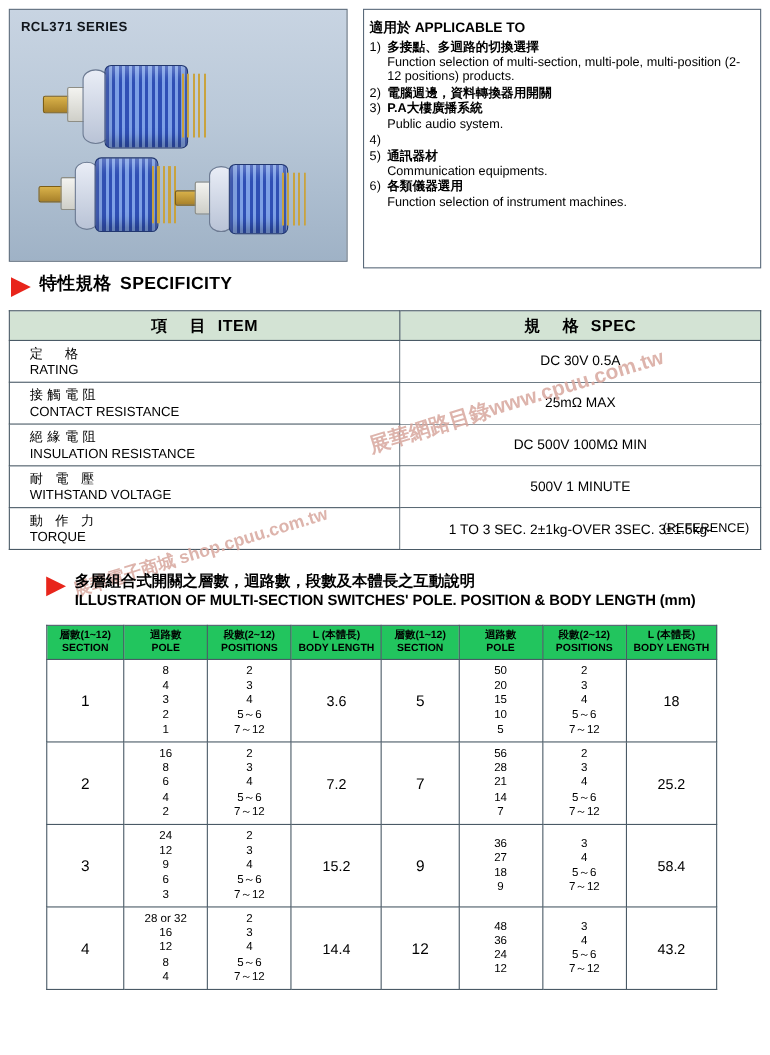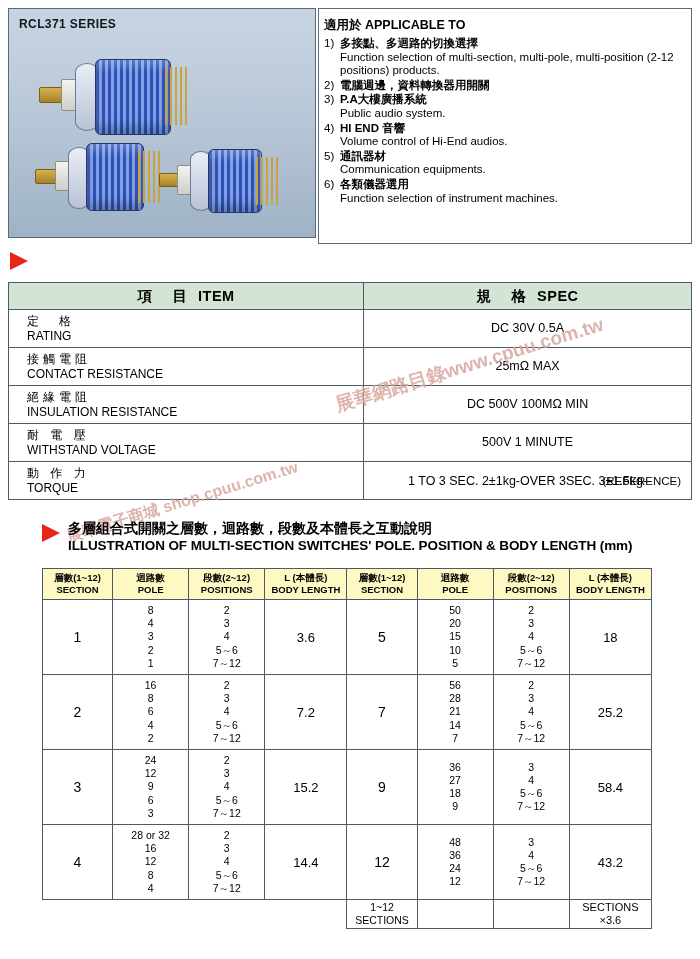--- a/index.html
+++ b/index.html
@@ -17,21 +17,21 @@
   }
 
   
   .top-wrap {
     position: absolute;
     left: 8px;
     top: 8px;
     width: 684px;
     height: 236px;
     display: flex;
-    gap: 2px;
+    gap: 14px;
   }
   .photo-box {
     width: 306px;
     height: 228px;
     border: 1px solid #5a6a7a;
     background: linear-gradient(180deg, #c8d4e2 0%, #b9c8d8 45%, #9fb2c6 100%);
     position: relative;
     overflow: hidden;
   }
   .photo-title {
@@ -243,21 +243,21 @@
     border-collapse: collapse;
     table-layout: fixed;
   }
   #illus-table th, #illus-table td {
     border: 1px solid #4a5a66;
     text-align: center;
     vertical-align: middle;
     background: #ffffff;
   }
   #illus-table thead th {
-    background: #fef9c3;
+    background: #22c55e;
     font-size: 9.5px;
     line-height: 12px;
     padding: 3px 1px;
     font-weight: bold;
   }
   #illus-table thead th .zh { display: block; }
   #illus-table thead th .en { display: block; }
   .sec-cell { font-size: 14px; }
   .stack {
     font-size: 10.5px;
@@ -311,36 +311,38 @@
         <li>
           <span class="apply-num">2)</span>
           <span class="apply-text"><span class="zh">電腦週邊，資料轉換器用開關</span></span>
         </li>
         <li>
           <span class="apply-num">3)</span>
           <span class="apply-text"><span class="zh">P.A大樓廣播系統</span><span class="en">Public audio system.</span></span>
         </li>
         <li>
           <span class="apply-num">4)</span>
-          <span class="apply-text"><span class="zh">HI END 音響</span><span class="en">Volume control of Hi-End audios.</span></span>
         </li>
         <li>
           <span class="apply-num">5)</span>
           <span class="apply-text"><span class="zh">通訊器材</span><span class="en">Communication equipments.</span></span>
         </li>
         <li>
           <span class="apply-num">6)</span>
           <span class="apply-text"><span class="zh">各類儀器選用</span><span class="en">Function selection of instrument machines.</span></span>
         </li>
       </ul>
   </div>
 </div>
 
 <div class="sec-head" id="head-spec">
   <div class="tri"></div>
+  <div class="txt">
+    <span class="zh">特性規格</span><span class="en">SPECIFICITY</span>
+  </div>
 </div>
 
 <table id="spec-table">
   <colgroup>
       <col style="width:52%">
       <col style="width:48%">
     </colgroup>
   <thead>
     <tr>
       <th>
@@ -582,27 +584,14 @@
           <div>12</div>
         </td>
         <td class="stack">
           <div>3</div>
           <div>4</div>
           <div>5～6</div>
           <div>7～12</div>
         </td>
         <td class="len-cell">43.2</td>
       </tr>
-      <tr>
-        <td colspan="4" style="border: none;">&nbsp;</td>
-        <td class="foot-left">
-          <div>1~12</div>
-          <div>SECTIONS</div>
-        </td>
-        <td>&nbsp;</td>
-        <td>&nbsp;</td>
-        <td class="foot-right">
-          <div>SECTIONS</div>
-          <div>×3.6</div>
-        </td>
-      </tr>
     </tbody>
 </table>
 
 </body></html>

